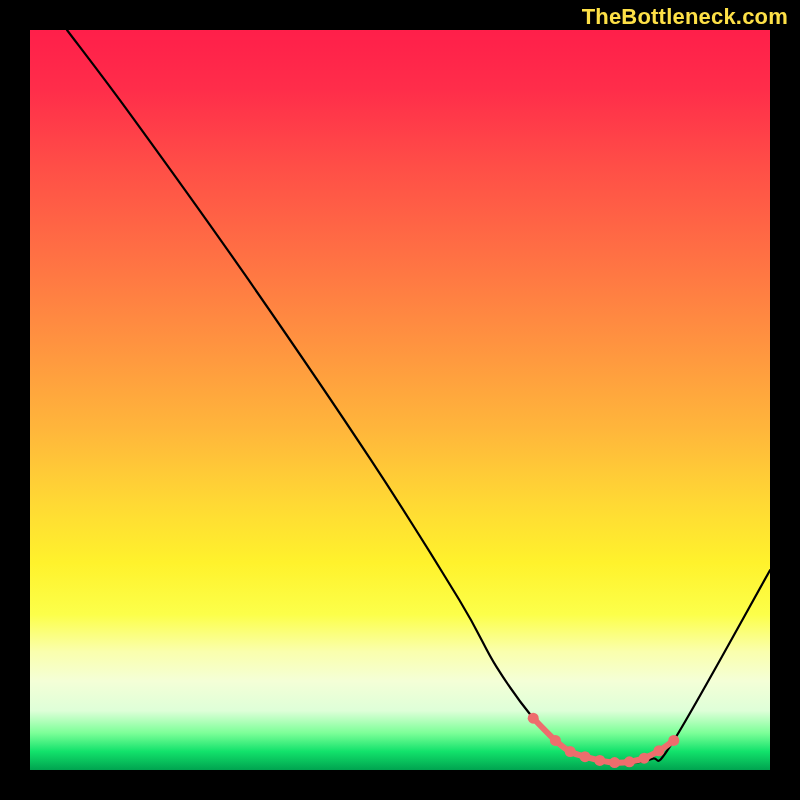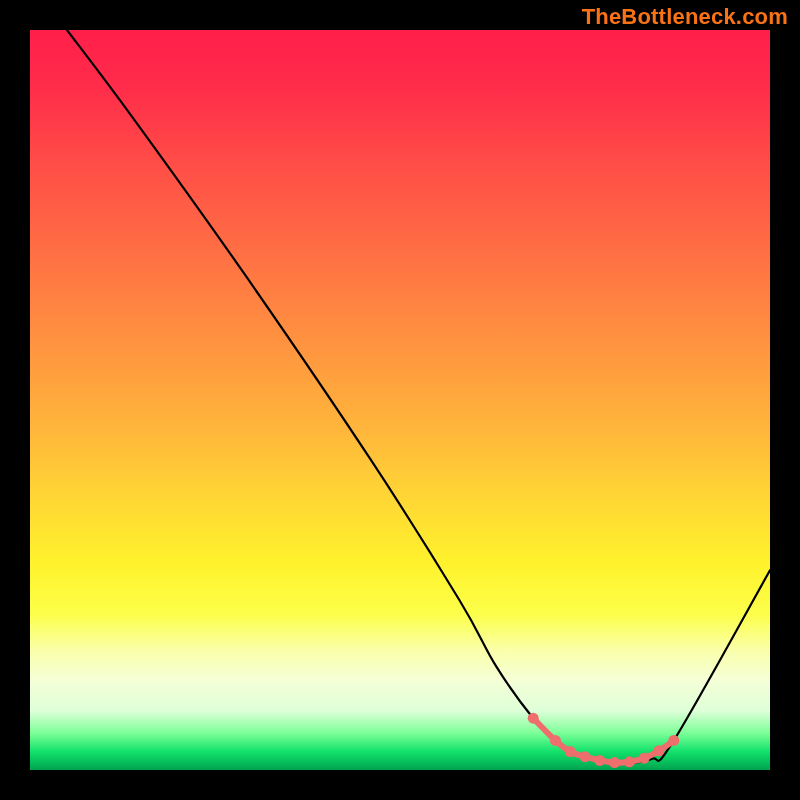--- a/index.html
+++ b/index.html
@@ -14,21 +14,21 @@
   .frame {
     position: relative;
     width: 800px;
     height: 800px;
     background: #000;
   }
   .watermark {
     position: absolute;
     top: 4px;
     right: 12px;
-    color: #f97316;
+    color: #fde047;
     font-size: 22px;
     font-weight: 600;
     letter-spacing: 0.2px;
     z-index: 20;
     pointer-events: none;
   }
   .plot-area {
     position: absolute;
     left: 30px;
     top: 30px;

